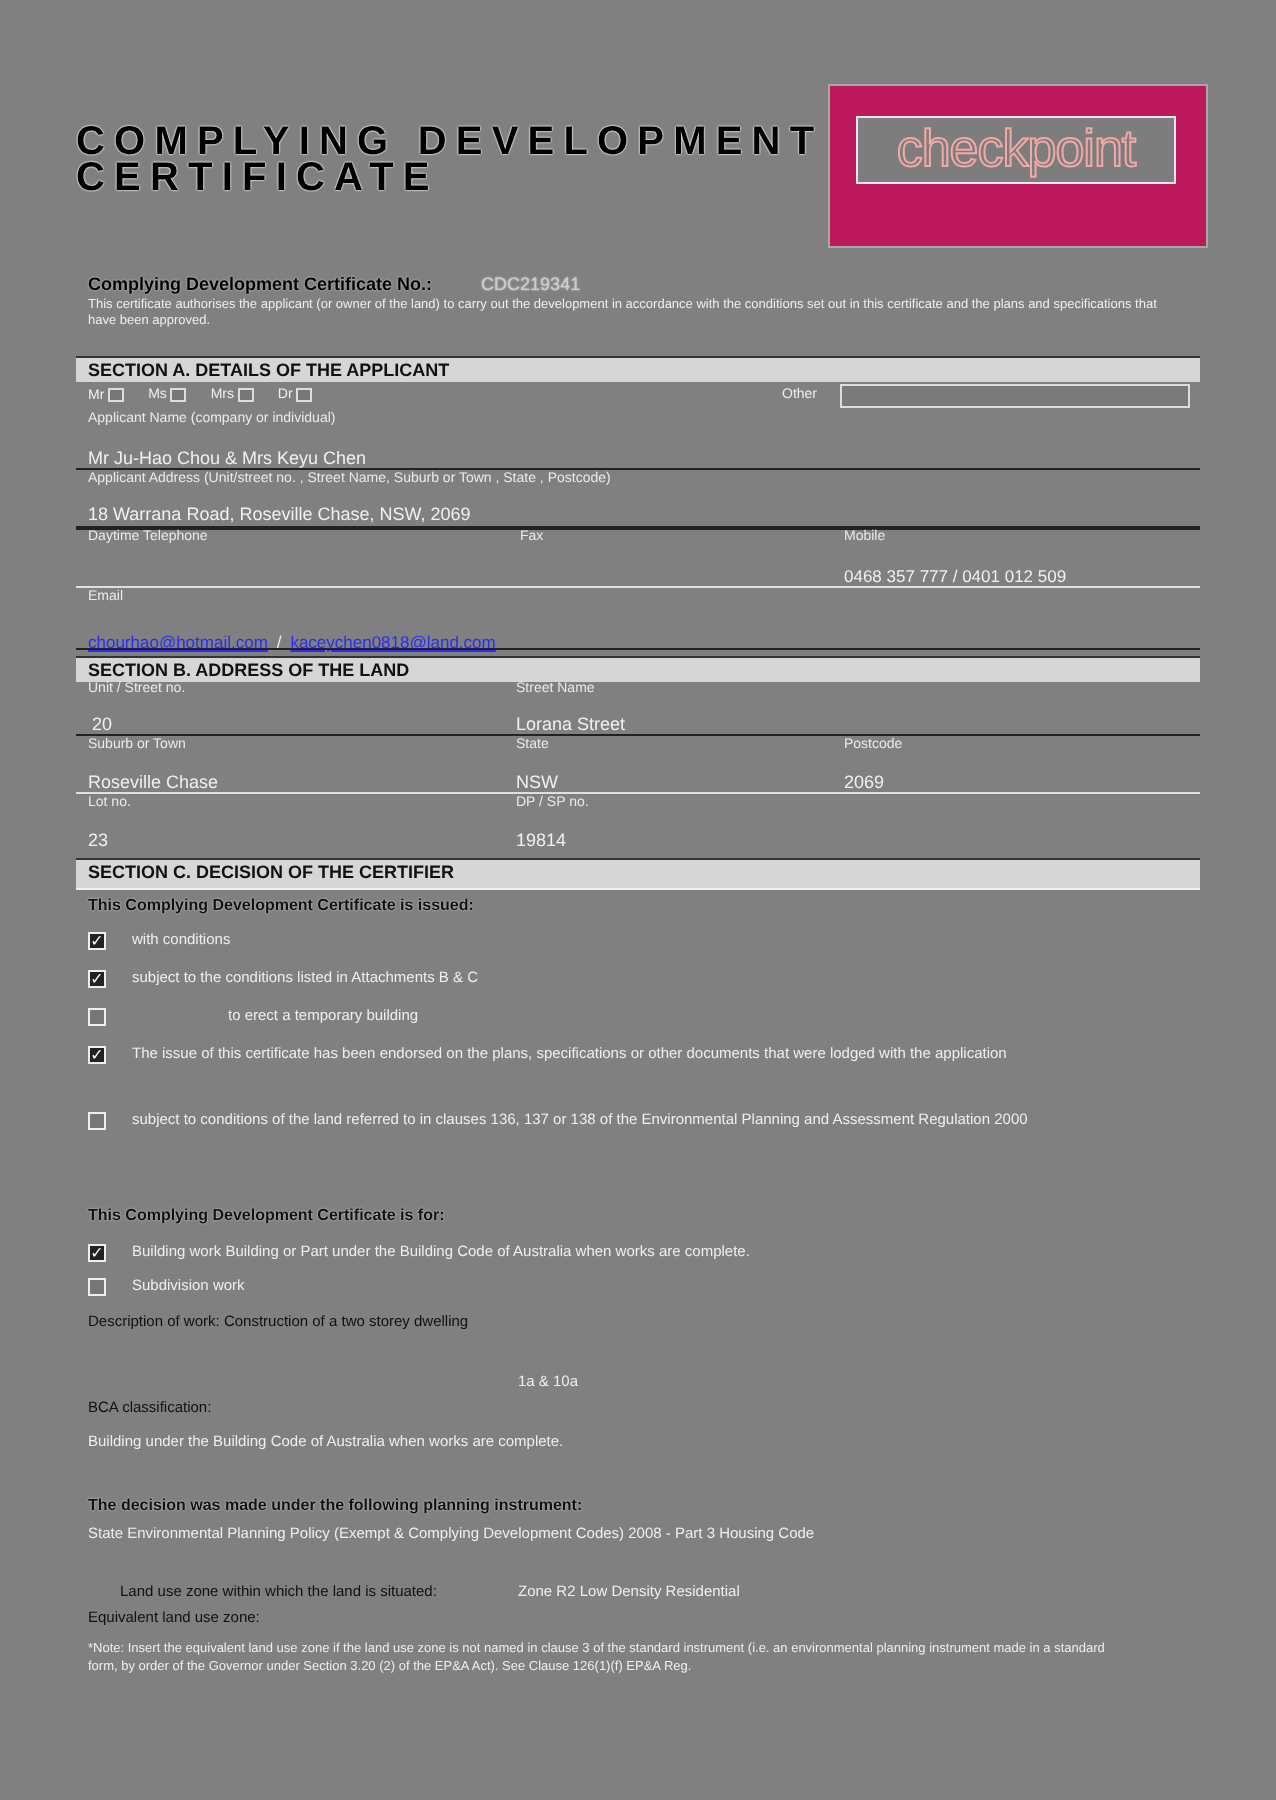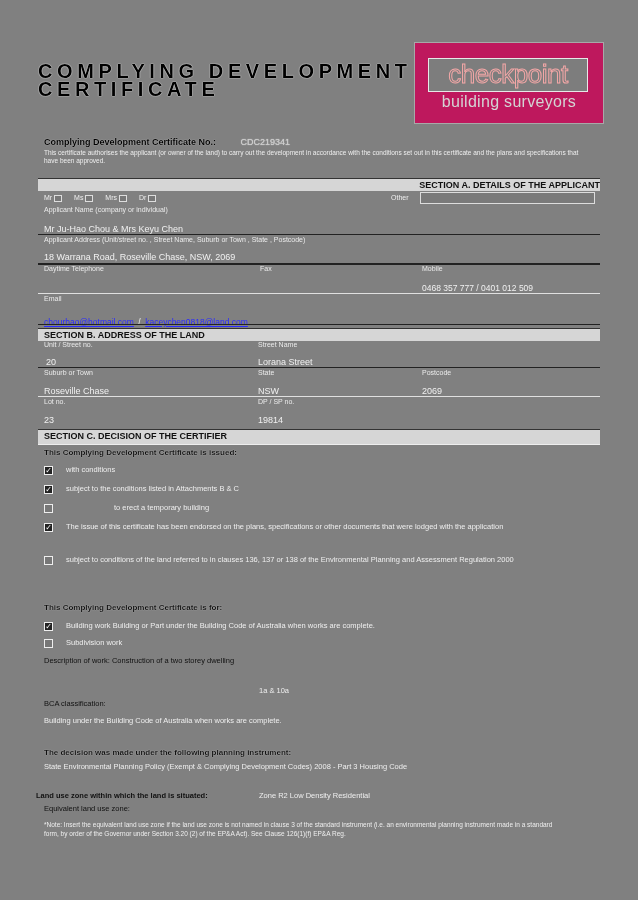--- a/index.html
+++ b/index.html
@@ -63,30 +63,29 @@
 
 <div class="abs title">
   <div>COMPLYING DEVELOPMENT</div>
   <div>CERTIFICATE</div>
 </div>
 
 <div class="abs logo-box">
   <div class="logo-inner">
     <span class="logo-word">checkpoint</span>
   </div>
-  <div class="logo-sub">building surveyors</div>
 </div>
 
 <div class="abs cert-no">
   <span>Complying Development Certificate No.:</span>
   <span class="val">CDC219341</span>
 </div>
 <div class="abs intro">This certificate authorises the applicant (or owner of the land) to carry out the development in accordance with the conditions set out in this certificate and the plans and specifications that have been approved.</div>
 
-<div class="abs section-bar" style="top:178px;text-align:right;">SECTION A. DETAILS OF THE APPLICANT</div>
+<div class="abs section-bar" style="top:178px;">SECTION A. DETAILS OF THE APPLICANT</div>
 
 <div class="abs chk-row" style="left:44px; top:194px;">
   <span>Mr</span> <span class="chk"></span>
   <span style="margin-left:10px">Ms</span> <span class="chk"></span>
   <span style="margin-left:10px">Mrs</span> <span class="chk"></span>
   <span style="margin-left:10px">Dr</span> <span class="chk"></span>
 </div>
 <div class="abs chk-row" style="left:391px; top:194px;">Other</div>
 <div class="abs other-box"><span></span></div>
 
@@ -159,16 +158,16 @@
   <span>Construction of a two storey dwelling</span>
 </div>
 
 <div class="abs plain-line" style="left:259px; top:686px;">1a &amp; 10a</div>
 <div class="abs plain-line" style="left:44px; top:699px; color:#111;">BCA classification:</div>
 <div class="abs plain-line" style="left:44px; top:716px;">Building under the Building Code of Australia when works are complete.</div>
 
 <div class="abs bold-line" style="left:44px; top:748px;">The decision was made under the following planning instrument:</div>
 <div class="abs plain-line" style="left:44px; top:762px;">State Environmental Planning Policy (Exempt &amp; Complying Development Codes) 2008 - Part 3 Housing Code</div>
 
-<div class="abs plain-line" style="left:36px; top:791px; color:#111; font-weight:bold;">Land use zone within which the land is situated:</div>
+<div class="abs plain-line" style="left:60px; top:791px; color:#111; font-weight:normal;">Land use zone within which the land is situated:</div>
 <div class="abs plain-line" style="left:259px; top:791px;">Zone R2 Low Density Residential</div>
 <div class="abs plain-line" style="left:44px; top:804px; color:#111;">Equivalent land use zone:</div>
 <div class="abs" style="left:44px; top:820px; width:520px; font-size:6.5px; line-height:9px; color:#eee;">*Note: Insert the equivalent land use zone if the land use zone is not named in clause 3 of the standard instrument (i.e. an environmental planning instrument made in a standard form, by order of the Governor under Section 3.20 (2) of the EP&amp;A Act). See Clause 126(1)(f) EP&amp;A Reg.</div>
 
 </body></html>

